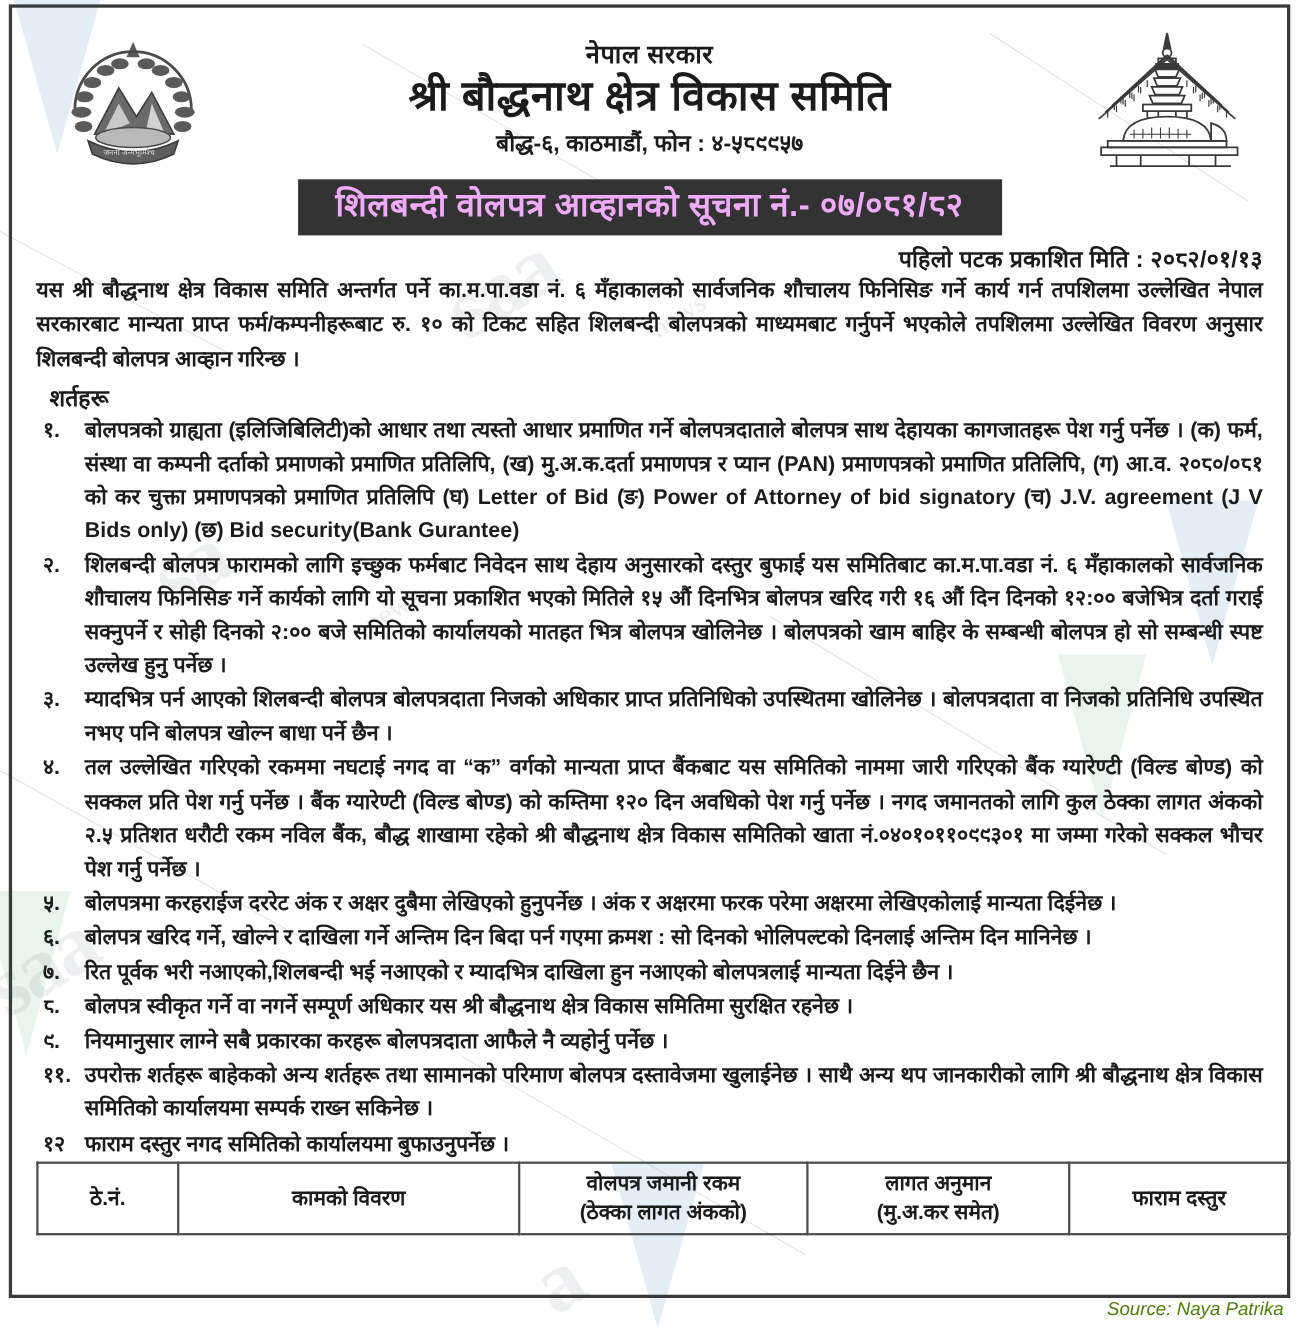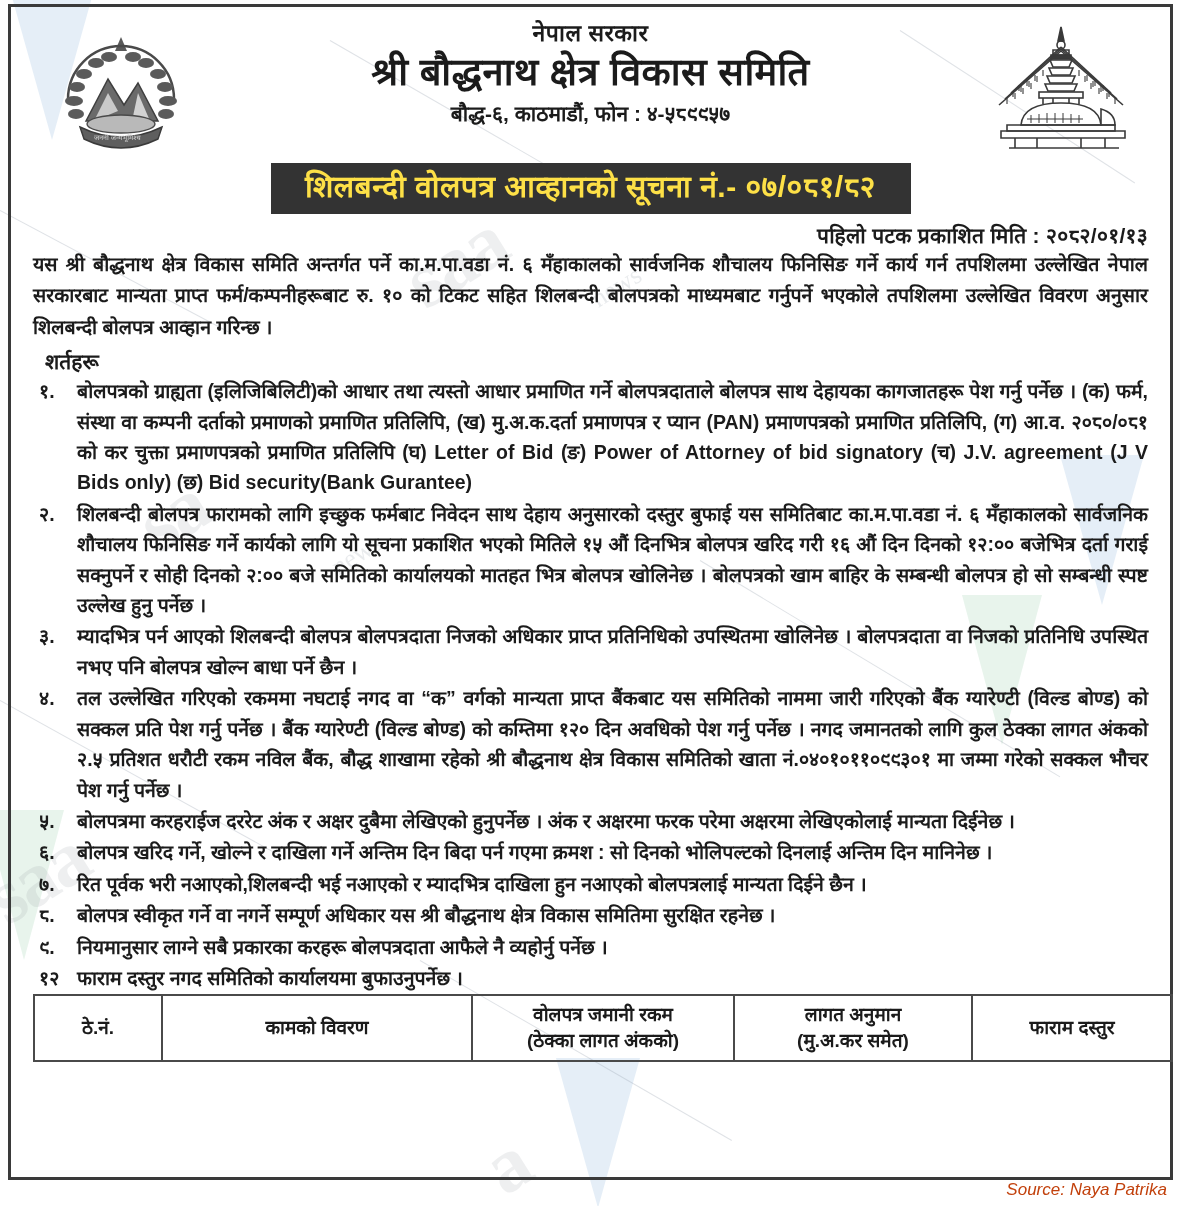--- a/index.html
+++ b/index.html
@@ -78,21 +78,21 @@
   .page-inner {
     position: relative;
     width: 100%;
     height: 100%;
     padding: 6px 22px 0 22px;
   }
 
   
   .header {
     display: flex;
-    align-items: flex-start;
+    align-items: center;
     justify-content: space-between;
     height: 146px;
   }
   .emblem-left, .emblem-right {
     width: 175px;
     flex: 0 0 175px;
     display: flex;
     align-items: flex-start;
     justify-content: center;
     padding-top: 8px;
@@ -128,21 +128,21 @@
   }
 
   
   .banner-wrap {
     text-align: center;
     margin-top: 4px;
   }
   .banner {
     display: inline-block;
     background: #333333;
-    color: #fde047;
+    color: #f0abfc;
     font-size: 30px;
     font-weight: 700;
     padding: 7px 26px 9px 26px;
     line-height: 1.15;
     letter-spacing: 0.5px;
     min-width: 640px;
   }
   .pub-date {
     text-align: right;
     font-size: 21px;
@@ -223,21 +223,21 @@
   .col-d { width: 238px; }
   .col-e { width: 200px; }
 
   
   .source-note {
     position: absolute;
     right: 14px;
     bottom: 6px;
     font-size: 17px;
     font-style: italic;
-    color: #c2410c;
+    color: #4d7c0f;
     z-index: 3;
     font-family: "Liberation Sans", sans-serif;
   }
 </style>
 </head>
 <body>
 
 <div class="watermark-layer">
   <div class="wm-blue-tri" style="left:10px;  top:-10px;"></div>
   <div class="wm-green-tri" style="left:962px; top:595px;"></div>
@@ -382,20 +382,24 @@
     </div>
     <div class="cond">
       <div class="cond-num">८.</div>
       <div class="cond-body">बोलपत्र स्वीकृत गर्ने वा नगर्ने सम्पूर्ण अधिकार यस श्री बौद्धनाथ क्षेत्र विकास समितिमा सुरक्षित रहनेछ ।</div>
     </div>
     <div class="cond">
       <div class="cond-num">९.</div>
       <div class="cond-body">नियमानुसार लाग्ने सबै प्रकारका करहरू बोलपत्रदाता आफैले नै व्यहोर्नु पर्नेछ ।</div>
     </div>
     <div class="cond">
+      <div class="cond-num">११.</div>
+      <div class="cond-body">उपरोक्त शर्तहरू बाहेकको अन्य शर्तहरू तथा सामानको परिमाण बोलपत्र दस्तावेजमा खुलाईनेछ । साथै अन्य थप जानकारीको लागि श्री बौद्धनाथ क्षेत्र विकास समितिको कार्यालयमा सम्पर्क राख्न सकिनेछ ।</div>
+    </div>
+    <div class="cond">
       <div class="cond-num">१२</div>
       <div class="cond-body">फाराम दस्तुर नगद समितिको कार्यालयमा बुफाउनुपर्नेछ ।</div>
     </div>
   </div>
 
 
   <table class="schedule">
     <colgroup>
       <col class="col-a">
           <col class="col-b">

